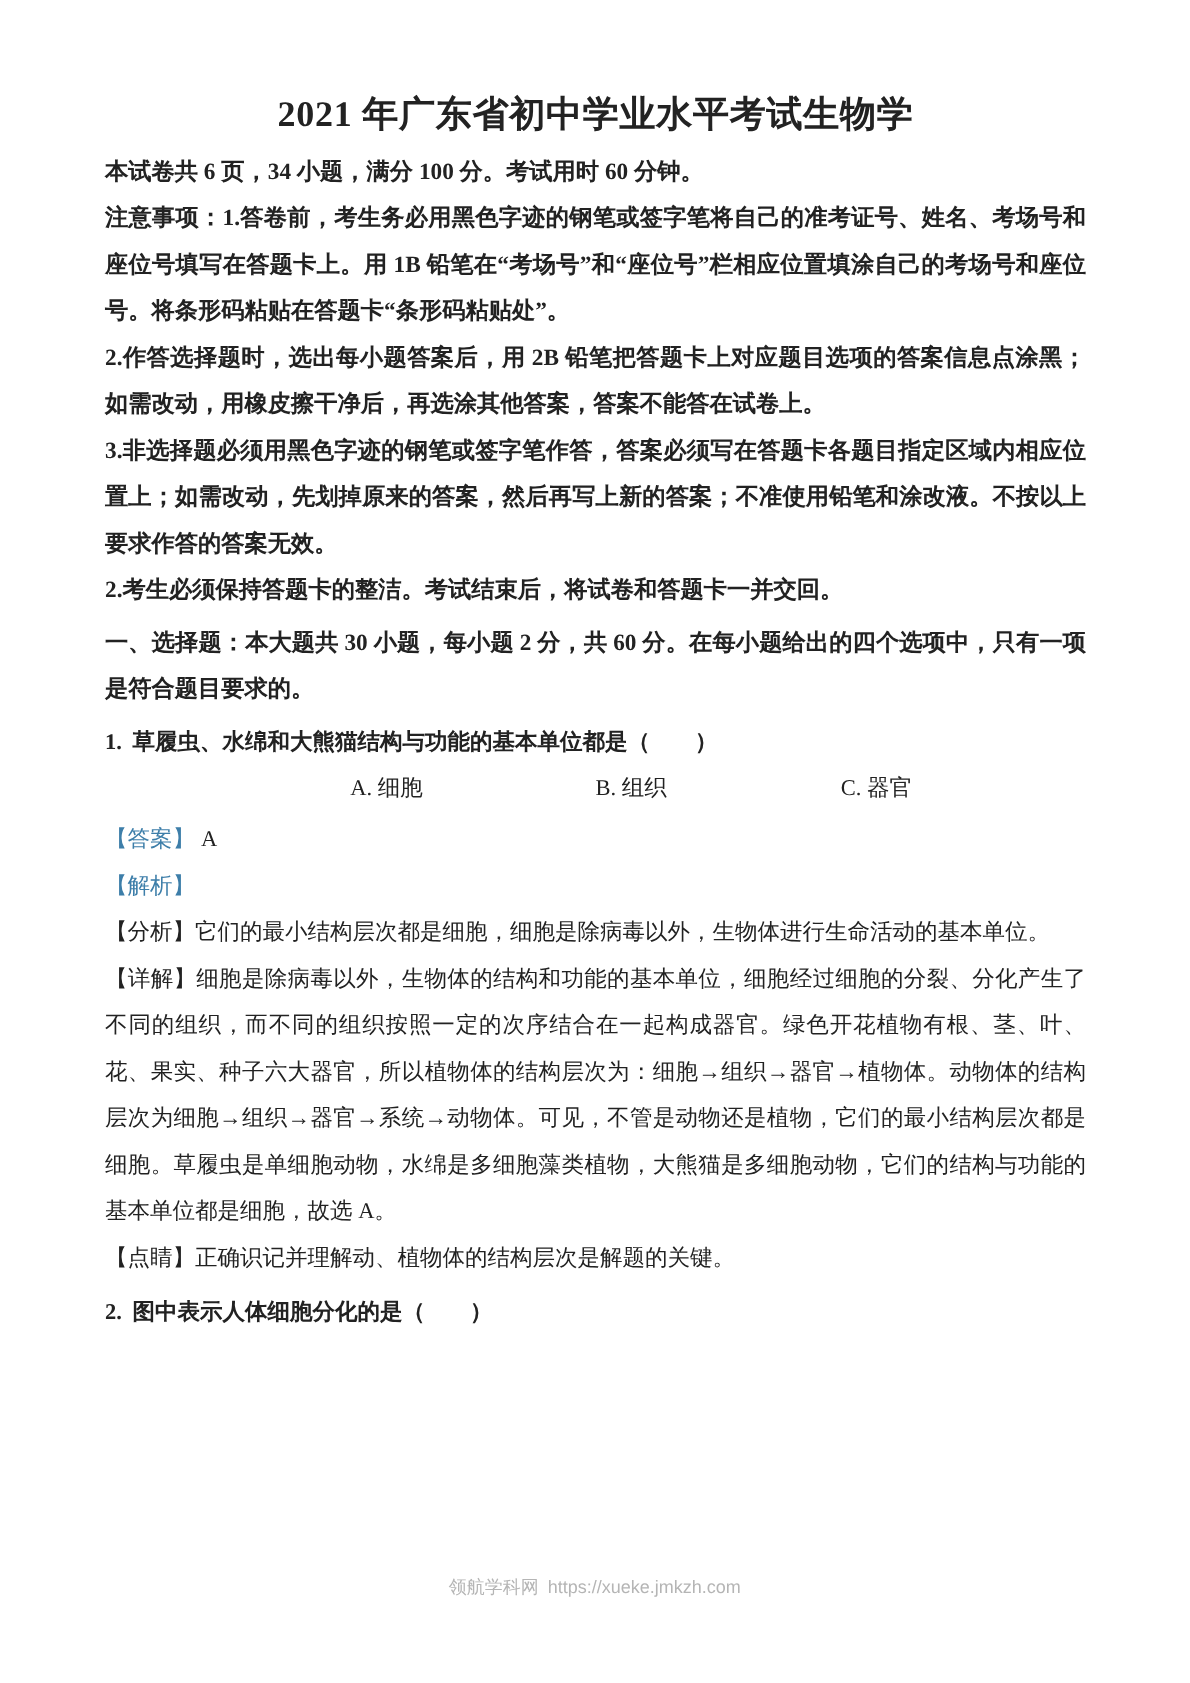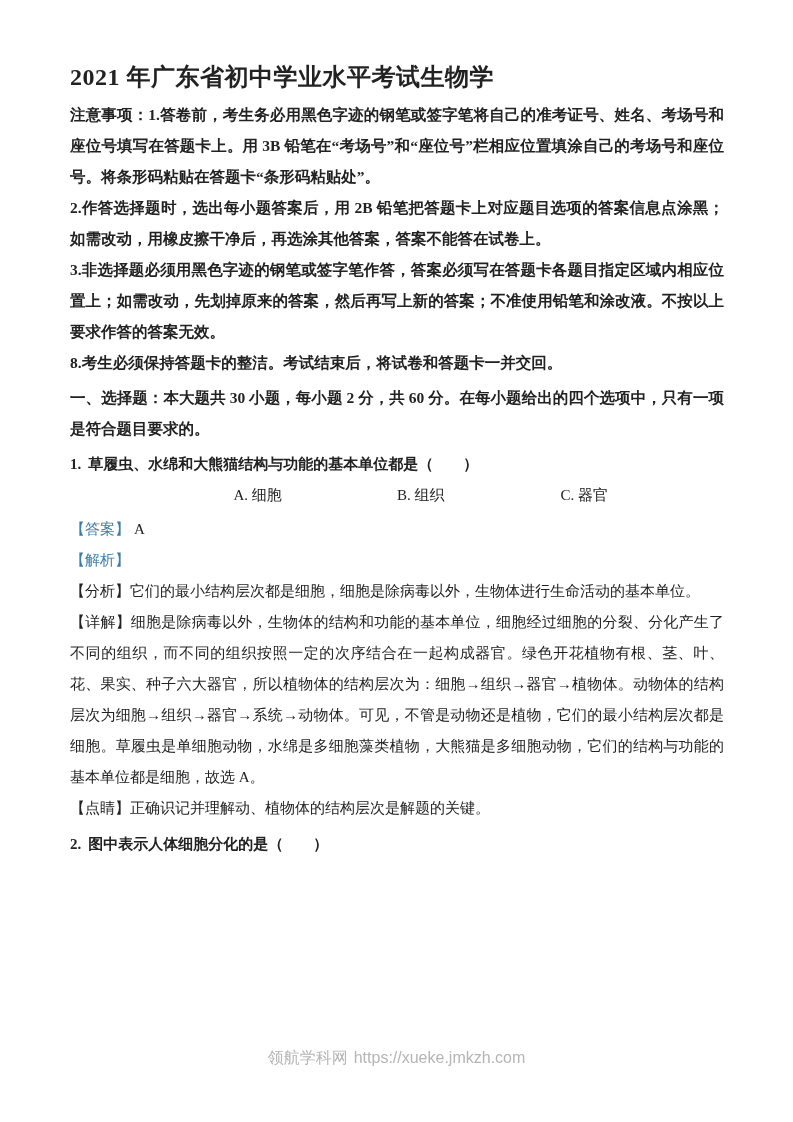--- a/index.html
+++ b/index.html
@@ -16,21 +16,21 @@
     margin: 0 auto;
     background: #ffffff;
     color: var(--text);
     font-family: "Liberation Serif", "DejaVu Serif", serif;
     padding: 62px 69px 0 70px;
     overflow: hidden;
   }
   .page-title {
     font-size: 24px;
     font-weight: bold;
-    text-align: left;
+    text-align: center;
     line-height: 30px;
     margin-bottom: 7px;
     letter-spacing: 0.5px;
   }
   .notice-block {
     font-size: 15.5px;
     font-weight: bold;
     line-height: 31px;
     text-align: justify;
   }
@@ -54,37 +54,38 @@
   .answer-value { margin-left: 4px; }
   .expl { text-align: justify; }
   .footer {
     position: absolute;
     left: 0;
     top: 1046px;
     width: 100%;
     text-align: center;
     color: var(--footer-gray);
     font-family: "Liberation Sans", "DejaVu Sans", sans-serif;
-    font-size: 16px;
+    font-size: 12px;
     line-height: 24px;
   }
   .footer .site-name { margin-right: 6px; }
 </style>
 </head>
 <body>
 
 <div class="page">
 
   <h1 class="page-title">2021 年广东省初中学业水平考试生物学</h1>
 
   <div class="notice-block">
-    <p>注意事项：1.答卷前，考生务必用黑色字迹的钢笔或签字笔将自己的准考证号、姓名、考场号和座位号填写在答题卡上。用 3B 铅笔在“考场号”和“座位号”栏相应位置填涂自己的考场号和座位号。将条形码粘贴在答题卡“条形码粘贴处”。</p>
+    <p>本试卷共 6 页，34 小题，满分 100 分。考试用时 60 分钟。</p>
+    <p>注意事项：1.答卷前，考生务必用黑色字迹的钢笔或签字笔将自己的准考证号、姓名、考场号和座位号填写在答题卡上。用 1B 铅笔在“考场号”和“座位号”栏相应位置填涂自己的考场号和座位号。将条形码粘贴在答题卡“条形码粘贴处”。</p>
     <p>2.作答选择题时，选出每小题答案后，用 2B 铅笔把答题卡上对应题目选项的答案信息点涂黑；如需改动，用橡皮擦干净后，再选涂其他答案，答案不能答在试卷上。</p>
     <p>3.非选择题必须用黑色字迹的钢笔或签字笔作答，答案必须写在答题卡各题目指定区域内相应位置上；如需改动，先划掉原来的答案，然后再写上新的答案；不准使用铅笔和涂改液。不按以上要求作答的答案无效。</p>
-    <p>8.考生必须保持答题卡的整洁。考试结束后，将试卷和答题卡一并交回。</p>
+    <p>2.考生必须保持答题卡的整洁。考试结束后，将试卷和答题卡一并交回。</p>
     <p class="section-heading">一、选择题：本大题共 30 小题，每小题 2 分，共 60 分。在每小题给出的四个选项中，只有一项是符合题目要求的。</p>
   </div>
 
   <div class="qa-block">
 
     <p class="stem"><span class="qnum">1.</span><span>草履虫、水绵和大熊猫结构与功能的基本单位都是（　　）</span></p>
 
     <div class="options-row">
       <span class="option">A. 细胞</span>
       <span class="option">B. 组织</span>

